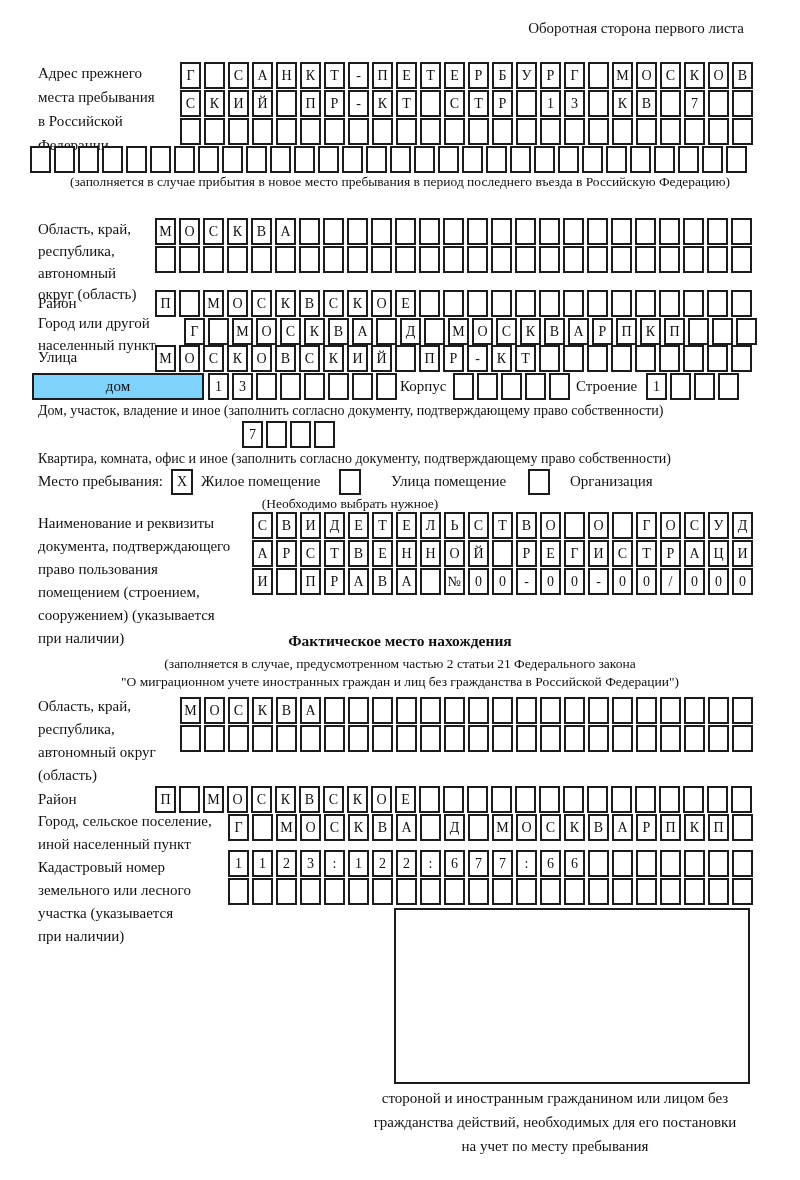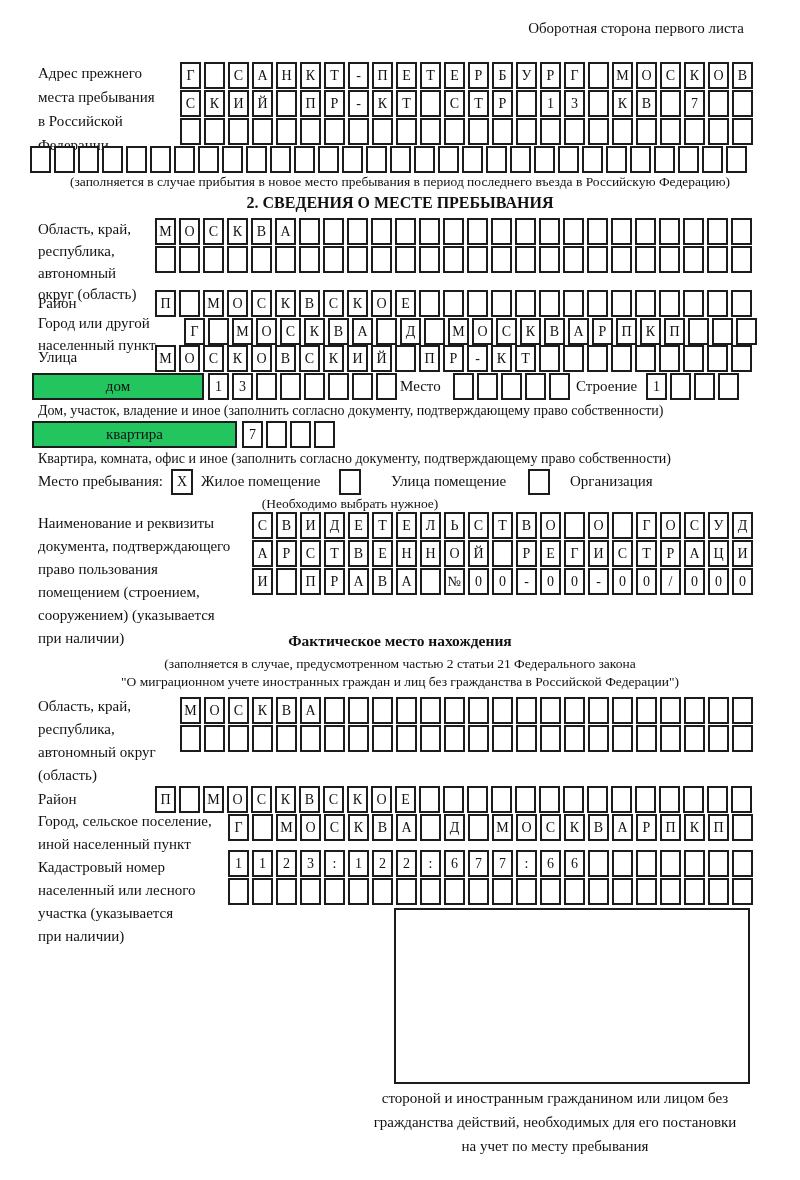--- a/index.html
+++ b/index.html
@@ -31,21 +31,21 @@
     position:absolute;
     width:18px;height:22px;
     border:2px solid #1c1c1c;
     font-size:14px;line-height:22px;text-align:center;
     background:#fff;
   }
   .rectlabel{
     position:absolute;height:27px;
     border:2px solid #1c1c1c;box-sizing:border-box;
     display:flex;align-items:center;justify-content:center;
-    font-size:15px;background:#22c55e;
+    font-size:15px;background:#7dd3fc;
   }
   .stamp{
     position:absolute;border:2px solid #1c1c1c;background:#fff;
   }
   .stampcap{position:absolute;text-align:center;font-size:15px;line-height:24px;}
 </style>
 </head>
 <body>
 
 <div id="page">
@@ -57,21 +57,20 @@
   <div class="lbl" style="left:38px;top:112px">в Российской</div>
   <div class="lbl" style="left:38px;top:136px">Федерации</div>
 
   <div class="boxrow" style="left:180px;top:62px"><span class="cbox">Г</span><span class="cbox"></span><span class="cbox">С</span><span class="cbox">А</span><span class="cbox">Н</span><span class="cbox">К</span><span class="cbox">Т</span><span class="cbox">-</span><span class="cbox">П</span><span class="cbox">Е</span><span class="cbox">Т</span><span class="cbox">Е</span><span class="cbox">Р</span><span class="cbox">Б</span><span class="cbox">У</span><span class="cbox">Р</span><span class="cbox">Г</span><span class="cbox"></span><span class="cbox">М</span><span class="cbox">О</span><span class="cbox">С</span><span class="cbox">К</span><span class="cbox">О</span><span class="cbox">В</span></div>
   <div class="boxrow" style="left:180px;top:90px"><span class="cbox">С</span><span class="cbox">К</span><span class="cbox">И</span><span class="cbox">Й</span><span class="cbox"></span><span class="cbox">П</span><span class="cbox">Р</span><span class="cbox">-</span><span class="cbox">К</span><span class="cbox">Т</span><span class="cbox"></span><span class="cbox">С</span><span class="cbox">Т</span><span class="cbox">Р</span><span class="cbox"></span><span class="cbox">1</span><span class="cbox">3</span><span class="cbox"></span><span class="cbox">К</span><span class="cbox">В</span><span class="cbox"></span><span class="cbox">7</span><span class="cbox"></span><span class="cbox"></span></div>
   <div class="boxrow" style="left:180px;top:118px"><span class="cbox"></span><span class="cbox"></span><span class="cbox"></span><span class="cbox"></span><span class="cbox"></span><span class="cbox"></span><span class="cbox"></span><span class="cbox"></span><span class="cbox"></span><span class="cbox"></span><span class="cbox"></span><span class="cbox"></span><span class="cbox"></span><span class="cbox"></span><span class="cbox"></span><span class="cbox"></span><span class="cbox"></span><span class="cbox"></span><span class="cbox"></span><span class="cbox"></span><span class="cbox"></span><span class="cbox"></span><span class="cbox"></span><span class="cbox"></span></div>
   <div class="boxrow" style="left:30px;top:146px"><span class="cbox"></span><span class="cbox"></span><span class="cbox"></span><span class="cbox"></span><span class="cbox"></span><span class="cbox"></span><span class="cbox"></span><span class="cbox"></span><span class="cbox"></span><span class="cbox"></span><span class="cbox"></span><span class="cbox"></span><span class="cbox"></span><span class="cbox"></span><span class="cbox"></span><span class="cbox"></span><span class="cbox"></span><span class="cbox"></span><span class="cbox"></span><span class="cbox"></span><span class="cbox"></span><span class="cbox"></span><span class="cbox"></span><span class="cbox"></span><span class="cbox"></span><span class="cbox"></span><span class="cbox"></span><span class="cbox"></span><span class="cbox"></span><span class="cbox"></span></div>
 
   <div class="caption" style="top:174px">(заполняется в случае прибытия в новое место пребывания в период последнего въезда в Российскую Федерацию)</div>
 
-  <div class="title" style="top:194px">2. СВЕДЕНИЯ О МЕСТЕ ПРЕБЫВАНИЯ</div>
 
   <div class="lbl" style="left:38px;top:220px">Область, край,</div>
   <div class="lbl" style="left:38px;top:242px">республика,</div>
   <div class="lbl" style="left:38px;top:264px">автономный</div>
   <div class="lbl" style="left:38px;top:285px">округ (область)</div>
   <div class="boxrow" style="left:155px;top:218px"><span class="cbox">М</span><span class="cbox">О</span><span class="cbox">С</span><span class="cbox">К</span><span class="cbox">В</span><span class="cbox">А</span><span class="cbox"></span><span class="cbox"></span><span class="cbox"></span><span class="cbox"></span><span class="cbox"></span><span class="cbox"></span><span class="cbox"></span><span class="cbox"></span><span class="cbox"></span><span class="cbox"></span><span class="cbox"></span><span class="cbox"></span><span class="cbox"></span><span class="cbox"></span><span class="cbox"></span><span class="cbox"></span><span class="cbox"></span><span class="cbox"></span><span class="cbox"></span></div>
   <div class="boxrow" style="left:155px;top:246px"><span class="cbox"></span><span class="cbox"></span><span class="cbox"></span><span class="cbox"></span><span class="cbox"></span><span class="cbox"></span><span class="cbox"></span><span class="cbox"></span><span class="cbox"></span><span class="cbox"></span><span class="cbox"></span><span class="cbox"></span><span class="cbox"></span><span class="cbox"></span><span class="cbox"></span><span class="cbox"></span><span class="cbox"></span><span class="cbox"></span><span class="cbox"></span><span class="cbox"></span><span class="cbox"></span><span class="cbox"></span><span class="cbox"></span><span class="cbox"></span><span class="cbox"></span></div>
 
   <div class="lbl" style="left:38px;top:294px">Район</div>
   <div class="boxrow" style="left:155px;top:290px"><span class="cbox">П</span><span class="cbox"></span><span class="cbox">М</span><span class="cbox">О</span><span class="cbox">С</span><span class="cbox">К</span><span class="cbox">В</span><span class="cbox">С</span><span class="cbox">К</span><span class="cbox">О</span><span class="cbox">Е</span><span class="cbox"></span><span class="cbox"></span><span class="cbox"></span><span class="cbox"></span><span class="cbox"></span><span class="cbox"></span><span class="cbox"></span><span class="cbox"></span><span class="cbox"></span><span class="cbox"></span><span class="cbox"></span><span class="cbox"></span><span class="cbox"></span><span class="cbox"></span></div>
@@ -80,29 +79,26 @@
   <div class="lbl" style="left:38px;top:336px">населенный пункт</div>
   <div class="boxrow" style="left:184px;top:318px"><span class="cbox">Г</span><span class="cbox"></span><span class="cbox">М</span><span class="cbox">О</span><span class="cbox">С</span><span class="cbox">К</span><span class="cbox">В</span><span class="cbox">А</span><span class="cbox"></span><span class="cbox">Д</span><span class="cbox"></span><span class="cbox">М</span><span class="cbox">О</span><span class="cbox">С</span><span class="cbox">К</span><span class="cbox">В</span><span class="cbox">А</span><span class="cbox">Р</span><span class="cbox">П</span><span class="cbox">К</span><span class="cbox">П</span><span class="cbox"></span><span class="cbox"></span><span class="cbox"></span></div>
 
   <div class="lbl" style="left:38px;top:348px">Улица</div>
   <div class="boxrow" style="left:155px;top:345px"><span class="cbox">М</span><span class="cbox">О</span><span class="cbox">С</span><span class="cbox">К</span><span class="cbox">О</span><span class="cbox">В</span><span class="cbox">С</span><span class="cbox">К</span><span class="cbox">И</span><span class="cbox">Й</span><span class="cbox"></span><span class="cbox">П</span><span class="cbox">Р</span><span class="cbox">-</span><span class="cbox">К</span><span class="cbox">Т</span><span class="cbox"></span><span class="cbox"></span><span class="cbox"></span><span class="cbox"></span><span class="cbox"></span><span class="cbox"></span><span class="cbox"></span><span class="cbox"></span><span class="cbox"></span></div>
 
   <div class="rectlabel" style="left:32px;top:373px;width:172px">
     <span>дом</span>
   </div>
   <div class="boxrow" style="left:208px;top:373px"><span class="cbox">1</span><span class="cbox">3</span><span class="cbox"></span><span class="cbox"></span><span class="cbox"></span><span class="cbox"></span><span class="cbox"></span><span class="cbox"></span></div>
-  <div class="lbl" style="left:400px;top:377px">Место</div>
+  <div class="lbl" style="left:400px;top:377px">Корпус</div>
   <div class="boxrow" style="left:453px;top:373px"><span class="cbox"></span><span class="cbox"></span><span class="cbox"></span><span class="cbox"></span><span class="cbox"></span></div>
   <div class="lbl" style="left:576px;top:377px">Строение</div>
   <div class="boxrow" style="left:646px;top:373px"><span class="cbox">1</span><span class="cbox"></span><span class="cbox"></span><span class="cbox"></span></div>
   <div class="caption-left" style="left:38px;top:403px">Дом, участок, владение и иное (заполнить согласно документу, подтверждающему право собственности)</div>
 
-  <div class="rectlabel" style="left:32px;top:421px;width:205px">
-    <span>квартира</span>
-  </div>
   <div class="boxrow" style="left:242px;top:421px"><span class="cbox">7</span><span class="cbox"></span><span class="cbox"></span><span class="cbox"></span></div>
   <div class="caption-left" style="left:38px;top:451px">Квартира, комната, офис и иное (заполнить согласно документу, подтверждающему право собственности)</div>
 
   <div class="lbl" style="left:38px;top:472px">Место пребывания:</div>
   <div class="chk" style="left:171px;top:469px">X</div>
   <div class="lbl" style="left:201px;top:472px">Жилое помещение</div>
   <div class="chk" style="left:339px;top:469px"></div>
   <div class="lbl" style="left:391px;top:472px">Улица помещение</div>
   <div class="chk" style="left:528px;top:469px"></div>
   <div class="lbl" style="left:570px;top:472px">Организация</div>
@@ -130,21 +126,21 @@
   <div class="boxrow" style="left:180px;top:725px"><span class="cbox"></span><span class="cbox"></span><span class="cbox"></span><span class="cbox"></span><span class="cbox"></span><span class="cbox"></span><span class="cbox"></span><span class="cbox"></span><span class="cbox"></span><span class="cbox"></span><span class="cbox"></span><span class="cbox"></span><span class="cbox"></span><span class="cbox"></span><span class="cbox"></span><span class="cbox"></span><span class="cbox"></span><span class="cbox"></span><span class="cbox"></span><span class="cbox"></span><span class="cbox"></span><span class="cbox"></span><span class="cbox"></span><span class="cbox"></span></div>
 
   <div class="lbl" style="left:38px;top:790px">Район</div>
   <div class="boxrow" style="left:155px;top:786px"><span class="cbox">П</span><span class="cbox"></span><span class="cbox">М</span><span class="cbox">О</span><span class="cbox">С</span><span class="cbox">К</span><span class="cbox">В</span><span class="cbox">С</span><span class="cbox">К</span><span class="cbox">О</span><span class="cbox">Е</span><span class="cbox"></span><span class="cbox"></span><span class="cbox"></span><span class="cbox"></span><span class="cbox"></span><span class="cbox"></span><span class="cbox"></span><span class="cbox"></span><span class="cbox"></span><span class="cbox"></span><span class="cbox"></span><span class="cbox"></span><span class="cbox"></span><span class="cbox"></span></div>
 
   <div class="lbl" style="left:38px;top:812px">Город, сельское поселение,</div>
   <div class="lbl" style="left:38px;top:835px">иной населенный пункт</div>
   <div class="boxrow" style="left:228px;top:814px"><span class="cbox">Г</span><span class="cbox"></span><span class="cbox">М</span><span class="cbox">О</span><span class="cbox">С</span><span class="cbox">К</span><span class="cbox">В</span><span class="cbox">А</span><span class="cbox"></span><span class="cbox">Д</span><span class="cbox"></span><span class="cbox">М</span><span class="cbox">О</span><span class="cbox">С</span><span class="cbox">К</span><span class="cbox">В</span><span class="cbox">А</span><span class="cbox">Р</span><span class="cbox">П</span><span class="cbox">К</span><span class="cbox">П</span><span class="cbox"></span></div>
 
   <div class="lbl" style="left:38px;top:858px">Кадастровый номер</div>
-  <div class="lbl" style="left:38px;top:881px">населенный или лесного</div>
+  <div class="lbl" style="left:38px;top:881px">земельного или лесного</div>
   <div class="lbl" style="left:38px;top:904px">участка (указывается</div>
   <div class="lbl" style="left:38px;top:927px">при наличии)</div>
   <div class="boxrow" style="left:228px;top:850px"><span class="cbox">1</span><span class="cbox">1</span><span class="cbox">2</span><span class="cbox">3</span><span class="cbox">:</span><span class="cbox">1</span><span class="cbox">2</span><span class="cbox">2</span><span class="cbox">:</span><span class="cbox">6</span><span class="cbox">7</span><span class="cbox">7</span><span class="cbox">:</span><span class="cbox">6</span><span class="cbox">6</span><span class="cbox"></span><span class="cbox"></span><span class="cbox"></span><span class="cbox"></span><span class="cbox"></span><span class="cbox"></span><span class="cbox"></span></div>
   <div class="boxrow" style="left:228px;top:878px"><span class="cbox"></span><span class="cbox"></span><span class="cbox"></span><span class="cbox"></span><span class="cbox"></span><span class="cbox"></span><span class="cbox"></span><span class="cbox"></span><span class="cbox"></span><span class="cbox"></span><span class="cbox"></span><span class="cbox"></span><span class="cbox"></span><span class="cbox"></span><span class="cbox"></span><span class="cbox"></span><span class="cbox"></span><span class="cbox"></span><span class="cbox"></span><span class="cbox"></span><span class="cbox"></span><span class="cbox"></span></div>
 
   <div class="stamp" style="left:394px;top:908px;width:352px;height:172px"></div>
   <div class="stampcap" style="left:330px;top:1086px;width:450px">
     <div>стороной и иностранным гражданином или лицом без</div>
     <div>гражданства действий, необходимых для его постановки</div>
     <div>на учет по месту пребывания</div>

